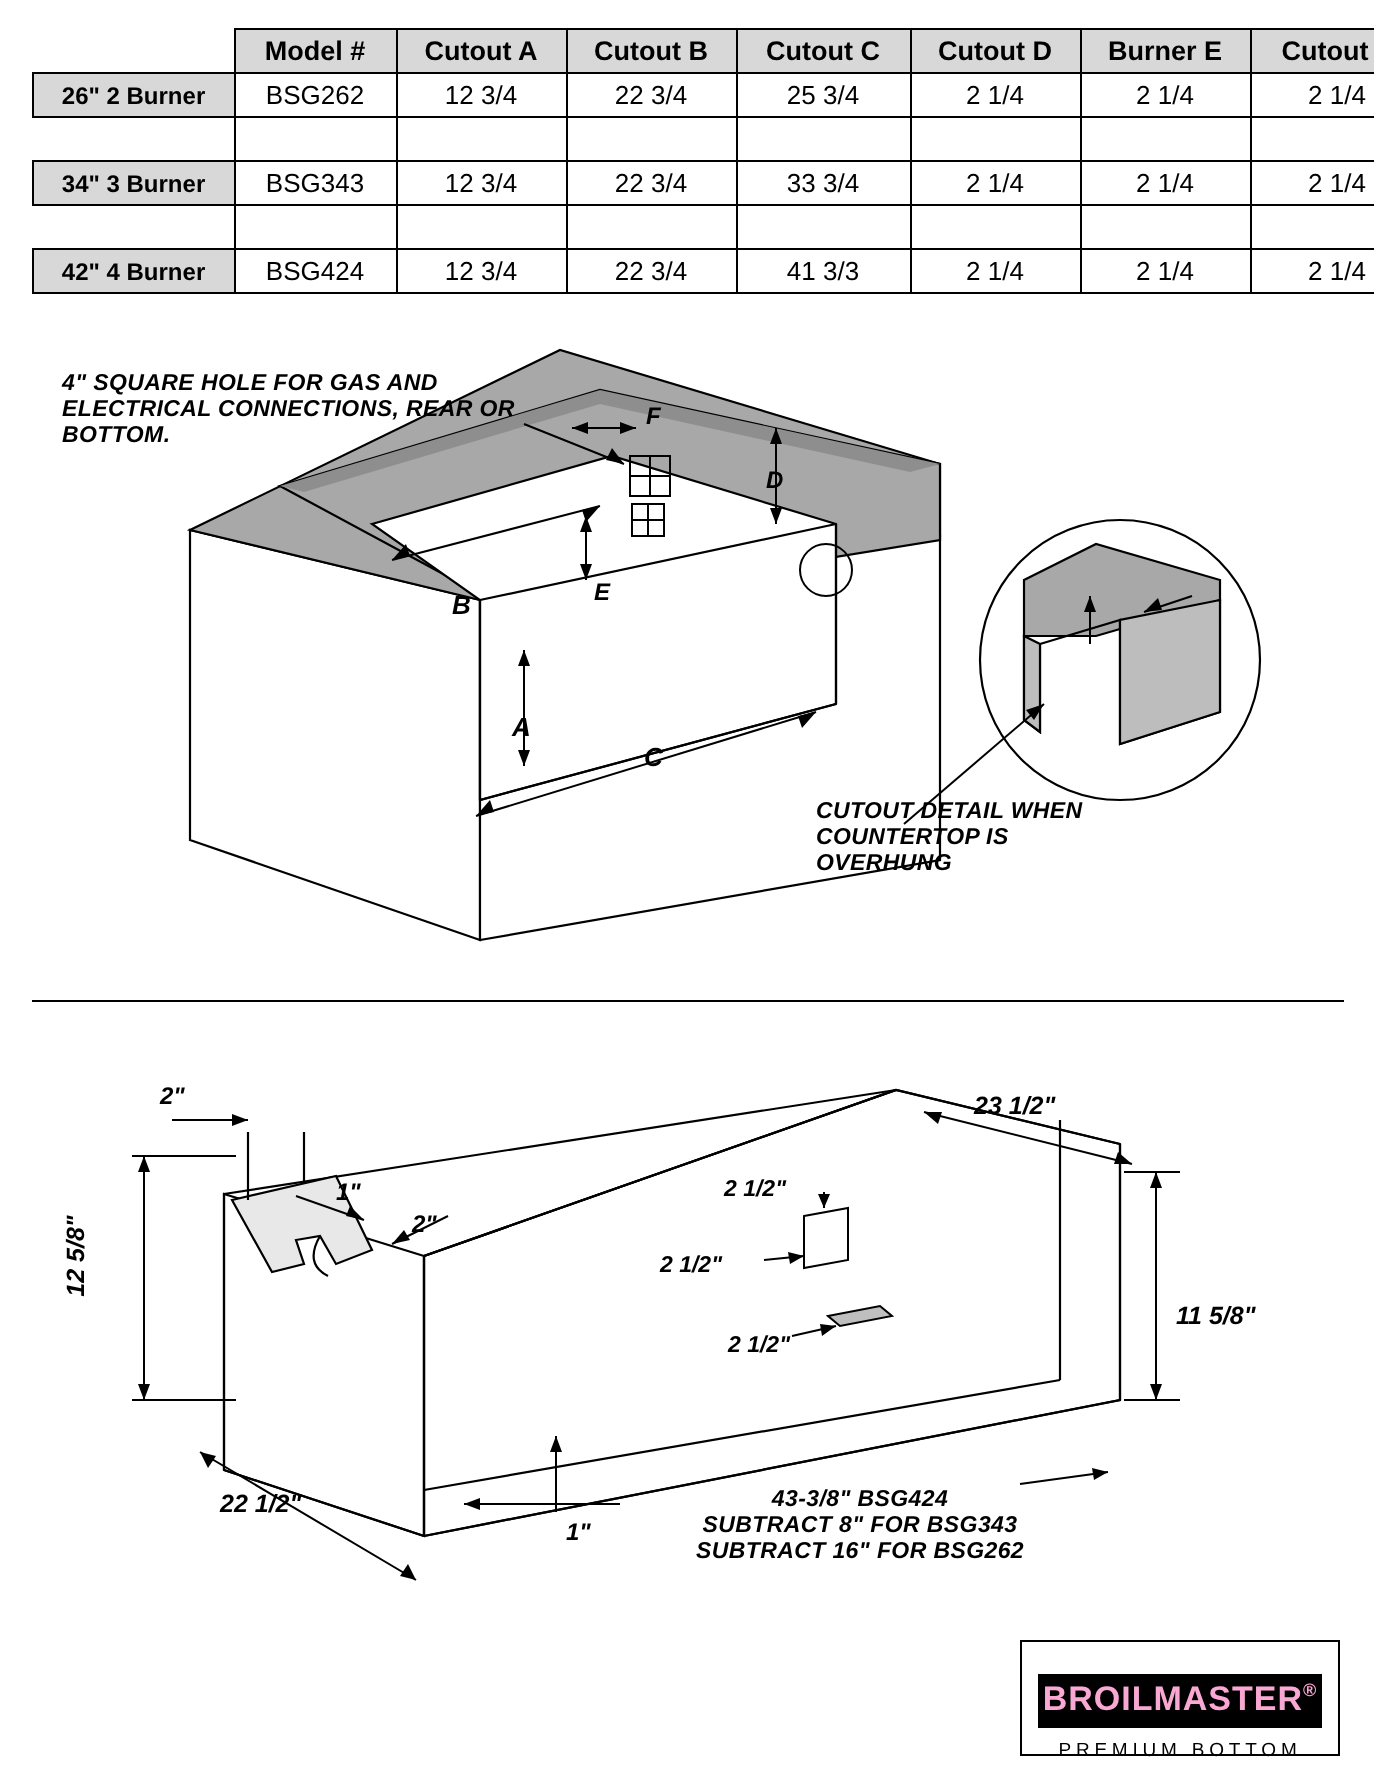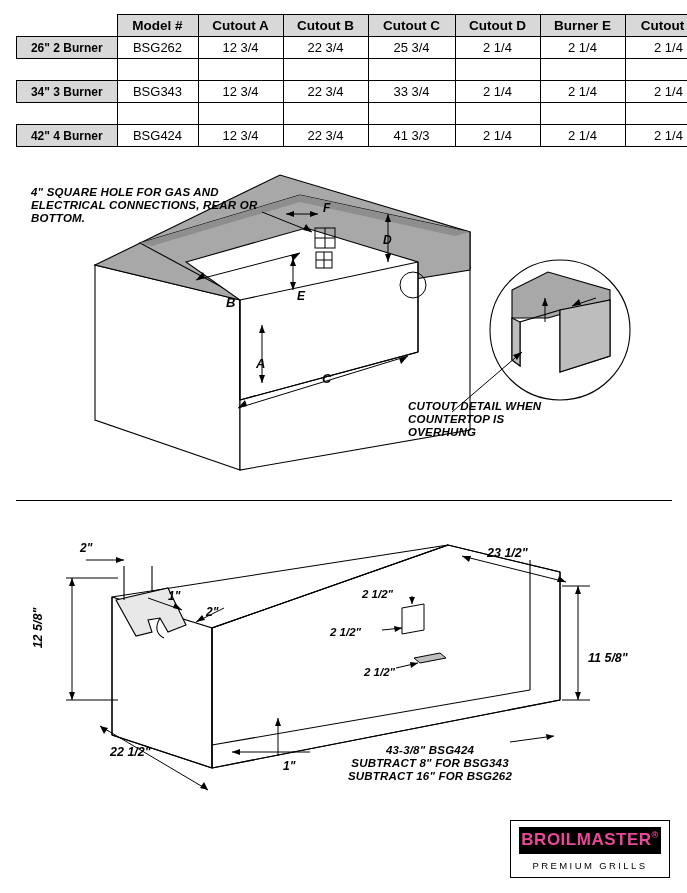--- a/index.html
+++ b/index.html
@@ -100,23 +100,23 @@
     position: absolute;
     left: 510px;
     top: 820px;
     width: 160px;
     height: 58px;
     border: 1px solid #000;
     background: #fff;
     box-sizing: border-box;
   }
   .logo-top {
-    margin: 6px 8px 0 8px;
+    margin: 16px 8px 0 8px;
     background: #000;
-    color: #ec4899;
+    color: #f9a8d4;
     font-weight: bold;
     font-size: 17px;
     letter-spacing: .5px;
     text-align: center;
     padding: 3px 0 4px 0;
   }
   .logo-top .reg {
     font-size: 9px;
     vertical-align: top;
   }
@@ -409,14 +409,14 @@
 </svg>
 
 <div class="note note-bottom">
   <div>43-3/8" BSG424</div>
   <div>SUBTRACT 8" FOR BSG343</div>
   <div>SUBTRACT 16" FOR BSG262</div>
 </div>
 
 <div class="logo">
   <div class="logo-top"><span>BROILMASTER</span><span class="reg">®</span></div>
-  <div class="logo-sub">PREMIUM GRILLS</div>
+  <div class="logo-sub">PREMIUM BOTTOM</div>
 </div>
 
 </body></html>

